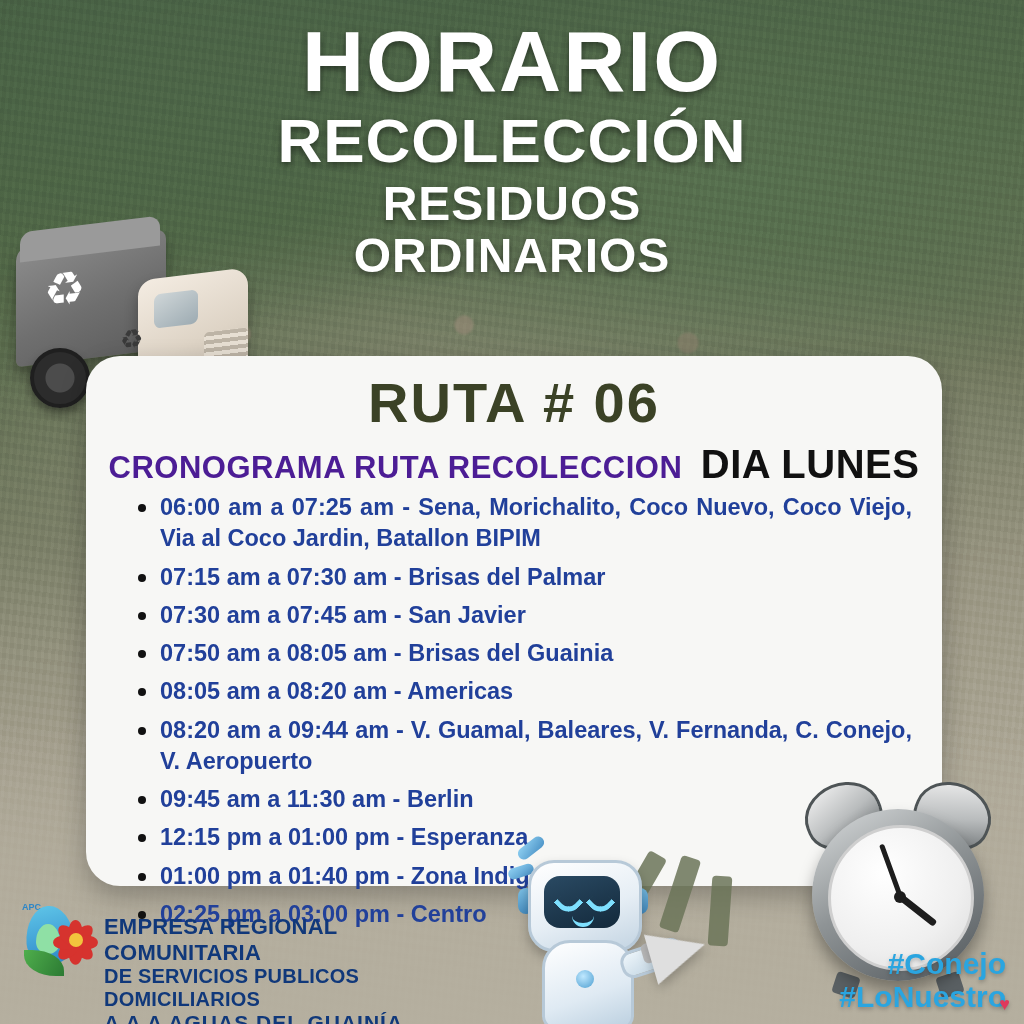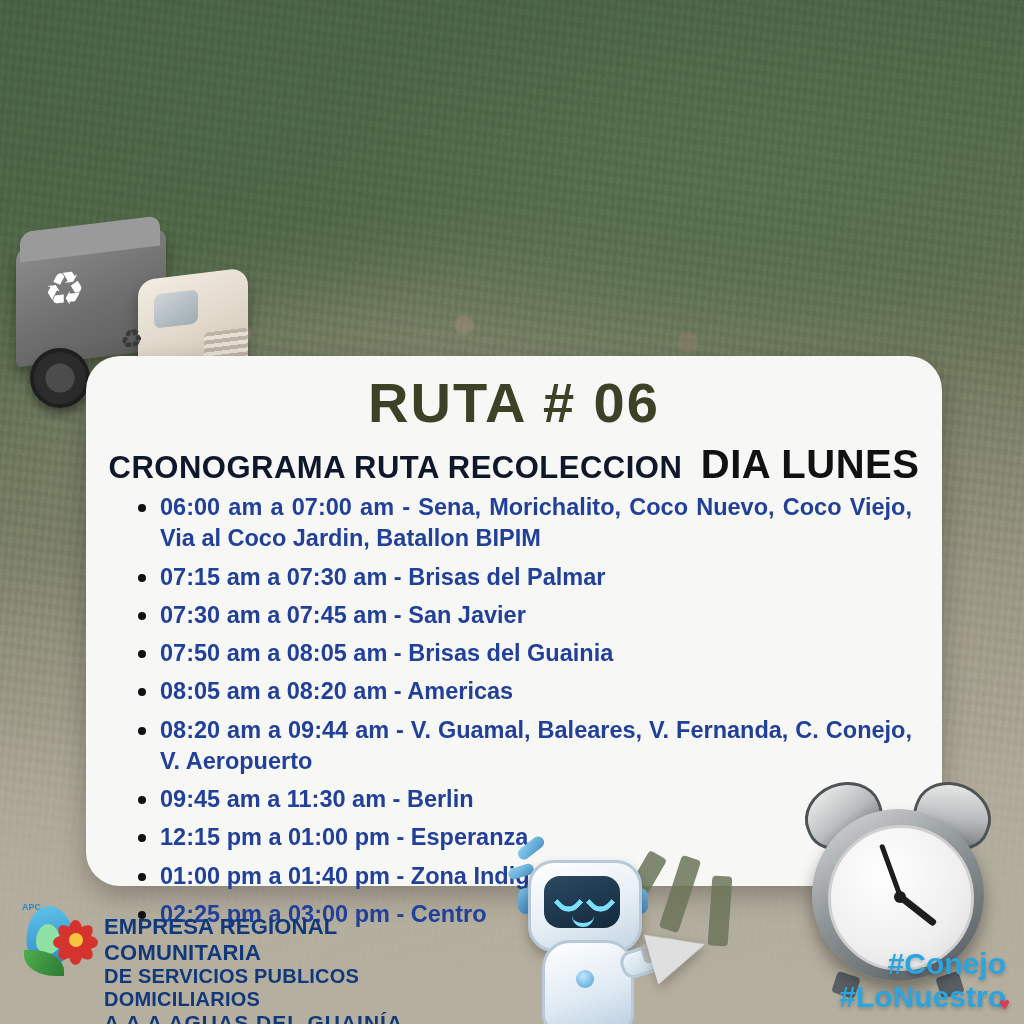--- a/index.html
+++ b/index.html
@@ -209,21 +209,21 @@
     position: absolute;
     top: 86px;
     left: 0;
     width: 100%;
     text-align: center;
     white-space: nowrap;
   }
   .crono-left {
     font-size: 31px;
     font-weight: 700;
-    color: #0f172a;
+    color: #4c1d95;
     letter-spacing: 0.5px;
     font-stretch: condensed;
   }
   .crono-right {
     font-size: 40px;
     font-weight: 800;
     color: #111111;
     margin-left: 14px;
     letter-spacing: 0.5px;
   }
@@ -549,20 +549,26 @@
 </head>
 <body>
 
 <div class="poster">
 
   <div class="bg"></div>
   <div class="bg-texture"></div>
   <div class="bg-roofs"></div>
   <div class="bg-bottom-haze"></div>
 
+  <div class="headline">
+    <div class="l1">HORARIO</div>
+    <div class="l2">RECOLECCIÓN</div>
+    <div class="l3">RESIDUOS</div>
+    <div class="l4">ORDINARIOS</div>
+  </div>
 
   <div class="truck">
     <div class="body"></div>
     <div class="body-top"></div>
     <div class="recycle r1">♻</div>
     <div class="cab"></div>
     <div class="window"></div>
     <div class="recycle r2">♻</div>
     <div class="grille"></div>
     <div class="lamp a"></div>
@@ -573,21 +579,21 @@
 
   <div class="card">
     <div class="ruta-title">RUTA # 06</div>
 
     <div class="crono-row">
       <span class="crono-left">CRONOGRAMA RUTA RECOLECCION</span>
       <span class="crono-right">DIA LUNES</span>
     </div>
 
     <ul class="sched">
-      <li>06:00 am a 07:00 am - Sena, Morichalito, Coco Nuevo, Coco Viejo, Via al Coco Jardin, Batallon BIPIM</li>
+      <li>06:00 am a 07:25 am - Sena, Morichalito, Coco Nuevo, Coco Viejo, Via al Coco Jardin, Batallon BIPIM</li>
       <li>07:15 am a 07:30 am - Brisas del Palmar</li>
       <li>07:30 am a 07:45 am - San Javier</li>
       <li>07:50 am a 08:05 am - Brisas del Guainia</li>
       <li>08:05 am a 08:20 am - Americas</li>
       <li>08:20 am a 09:44 am - V. Guamal, Baleares, V. Fernanda, C. Conejo, V. Aeropuerto</li>
       <li>09:45 am a 11:30 am - Berlin</li>
       <li>12:15 pm a 01:00 pm - Esperanza</li>
       <li>01:00 pm a 01:40 pm - Zona Indigena</li>
       <li>02:25 pm a 03:00 pm - Centro</li>
     </ul>

